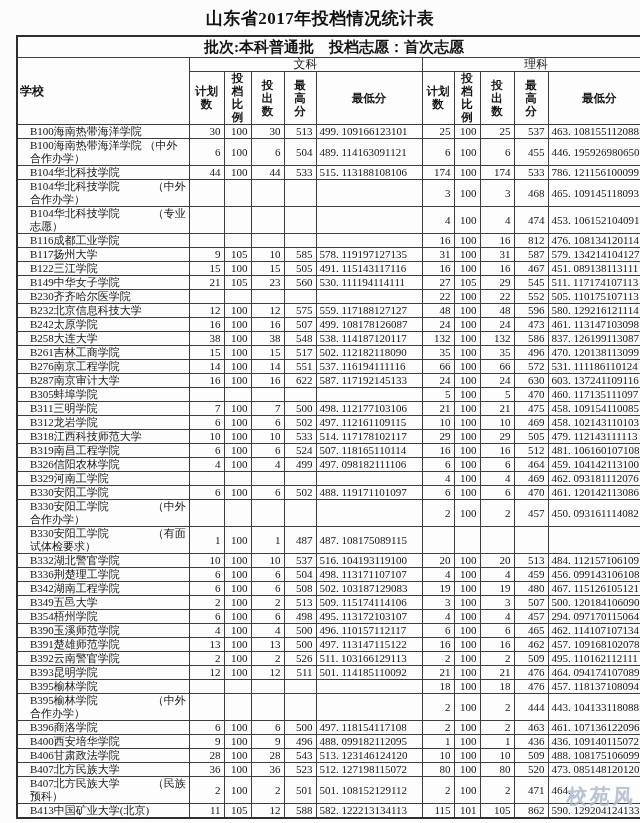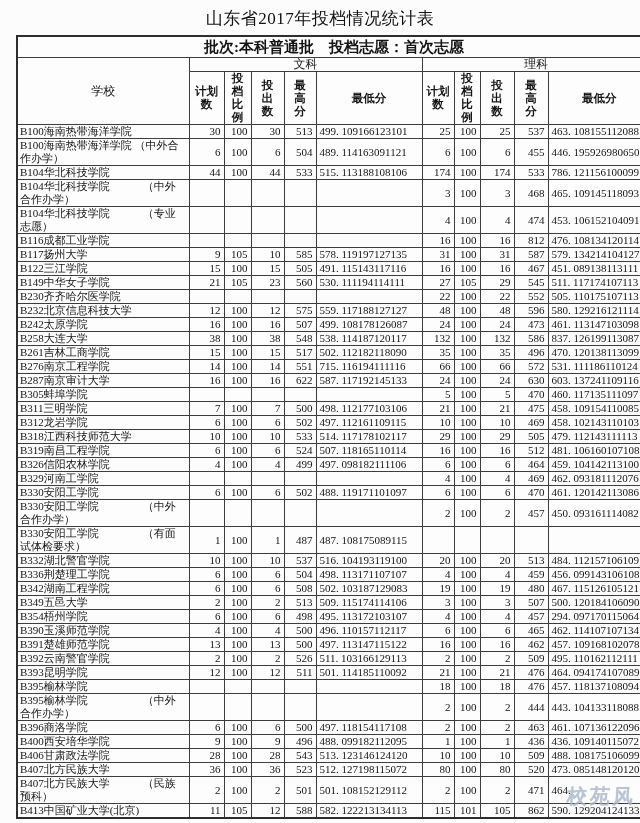--- a/index.html
+++ b/index.html
@@ -12,21 +12,21 @@
     position: relative;
     width: 640px;
     height: 823px;
     margin: 0;
     background: #fcfcfc;
     overflow: hidden;
   }
   .title {
     text-align: center;
     font-size: 17px;
-    font-weight: normal;
+    font-weight: bold;
     color: #111;
     padding: 7px 0 5px 0;
     letter-spacing: 0.5px;
   }
   table.stat {
     border-collapse: collapse;
     table-layout: fixed;
     width: 634px;
     margin-left: 16px;
     background: #fdfdfd;
@@ -42,22 +42,22 @@
   tr.batch-row th {
     font-size: 15px;
     font-weight: bold;
     text-align: center;
     height: 20px;
     line-height: 20px;
     padding: 0;
   }
   th.school-h {
     font-size: 12px;
-    font-weight: normal;
-    text-align: center;
+    font-weight: bold;
+    text-align: left;
     vertical-align: middle;
   }
   th.group-h {
     font-size: 12px;
     font-weight: normal;
     text-align: center;
     height: 14px;
     line-height: 13px;
     padding: 0;
   }
@@ -69,21 +69,21 @@
     white-space: pre-line;
     line-height: 13px;
     padding: 2px 0;
   }
   tbody td {
     font-size: 11px;
     line-height: 13px;
     height: 14px;
     vertical-align: middle;
   }
-  tbody td.school { text-align: left; padding-left: 2px; word-break: break-all; }
+  tbody td.school { text-align: left; padding-left: 12px; word-break: break-all; }
   tbody td.num { text-align: right; padding-right: 3px; }
   tbody td.min { text-align: left; padding-left: 3px; white-space: nowrap; }
   .watermark {
     position: absolute;
     right: 4px;
     bottom: 13px;
     font-size: 20px;
     font-weight: bold;
     color: #aab6c8;
     opacity: 0.8;
@@ -333,21 +333,21 @@
           <td class="num">35</td>
           <td class="num">496</td>
           <td class="min">470. 120138113099</td>
         </tr>
         <tr>
           <td class="school">B276南京工程学院</td>
           <td class="num">14</td>
           <td class="num">100</td>
           <td class="num">14</td>
           <td class="num">551</td>
-          <td class="min">715. 116194111116</td>
+          <td class="min">537. 116194111116</td>
           <td class="num">66</td>
           <td class="num">100</td>
           <td class="num">66</td>
           <td class="num">572</td>
           <td class="min">531. 111186110124</td>
         </tr>
         <tr>
           <td class="school">B287南京审计大学</td>
           <td class="num">16</td>
           <td class="num">100</td>

